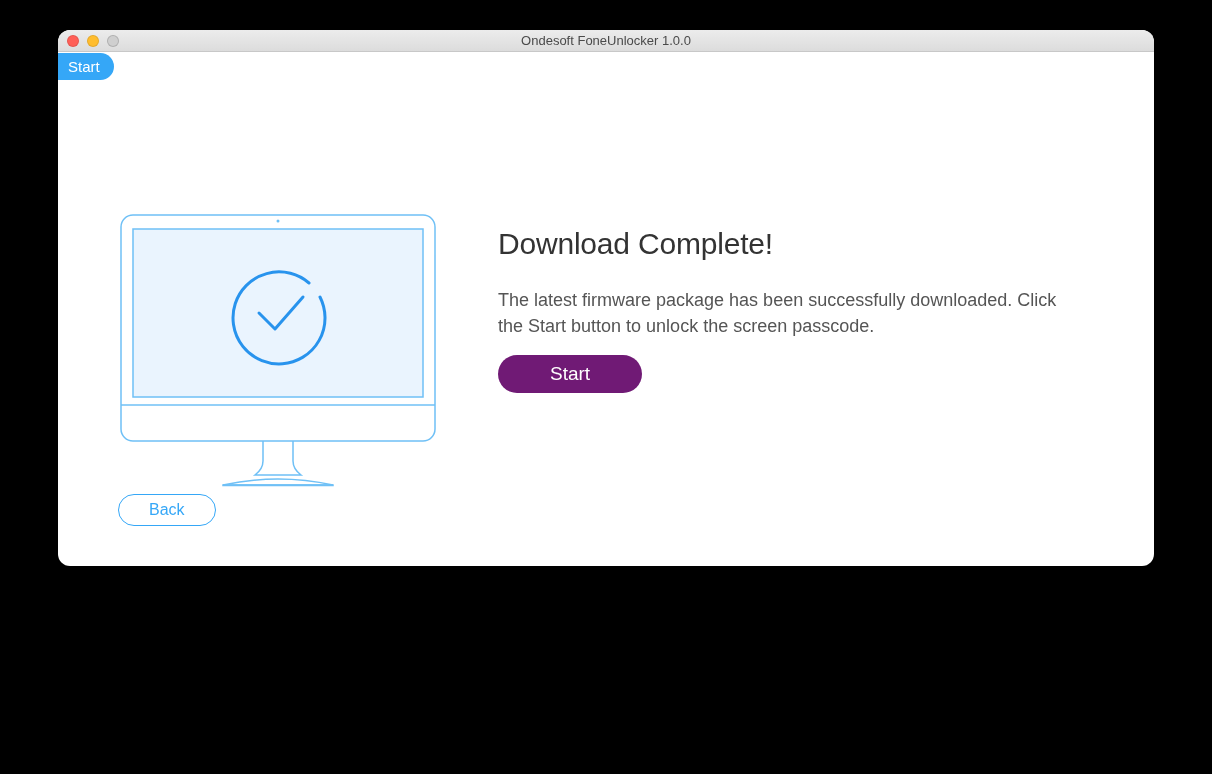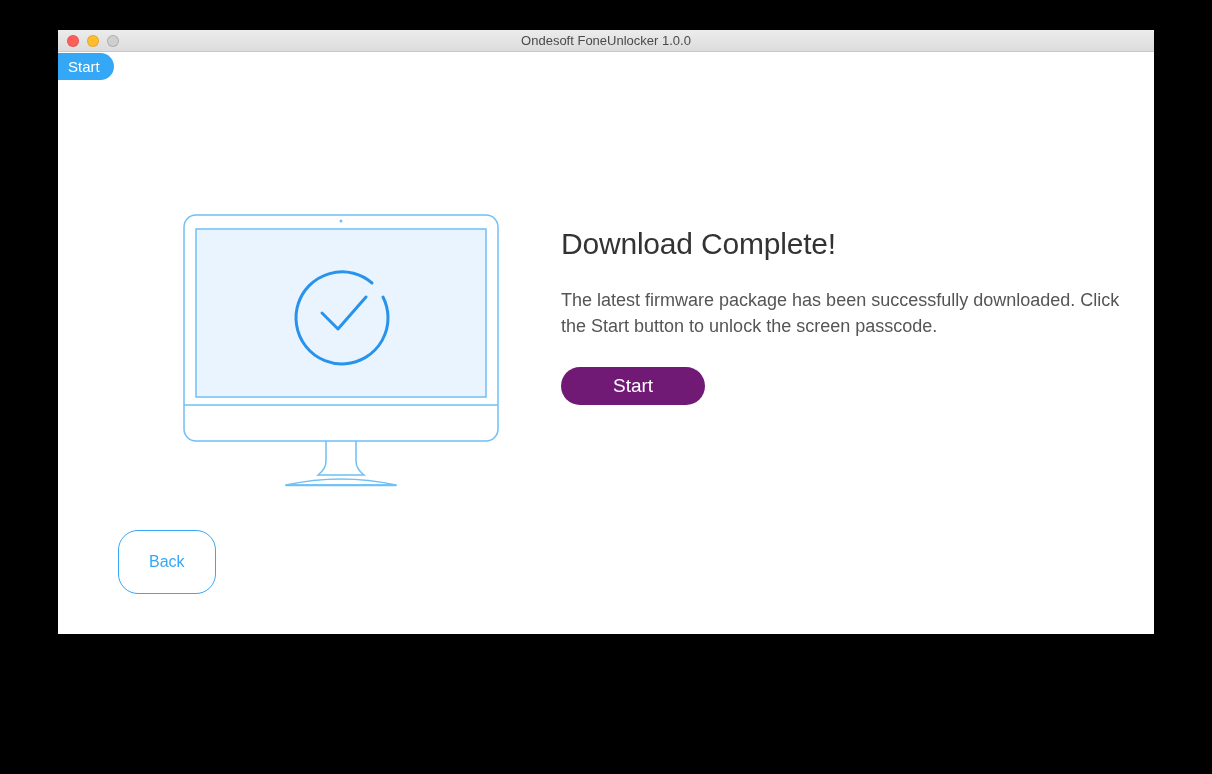--- a/index.html
+++ b/index.html
@@ -8,23 +8,23 @@
     height: 774px;
     background: #000;
     font-family: -apple-system, BlinkMacSystemFont, "Helvetica Neue", Arial, sans-serif;
     display: flex;
     align-items: flex-start;
     justify-content: center;
     padding-top: 30px;
   }
   .window {
     width: 1096px;
-    height: 604px;
+    height: 536px;
     background: #fff;
-    border-radius: 0;
+    border-radius: 12px;
     overflow: hidden;
     box-shadow: 0 20px 60px rgba(0,0,0,0.5);
     position: relative;
   }
   .titlebar {
     height: 22px;
     background: linear-gradient(#ececec, #dcdcdc);
     border-bottom: 1px solid #c8c8c8;
     display: flex;
     align-items: center;
@@ -61,22 +61,21 @@
     font-size: 15px;
     padding: 5px 14px 5px 10px;
     border-top-right-radius: 14px;
     border-bottom-right-radius: 14px;
     cursor: pointer;
   }
   .content {
     display: flex;
     width: 100%;
     padding-top: 155px;
-    padding-left: 85px;
-    justify-content: center;
+    padding-left: 55px;
   }
   .illustration {
     width: 340px;
     flex-shrink: 0;
   }
   .textcol {
     padding-left: 45px;
     padding-top: 20px;
   }
   .heading {
@@ -84,21 +83,21 @@
     font-weight: 400;
     color: #333;
     letter-spacing: -0.2px;
     margin-bottom: 26px;
   }
   .desc {
     font-size: 18px;
     color: #555;
     font-weight: 300;
     line-height: 1.45;
-    margin-bottom: 28px;
+    margin-bottom: 16px;
     max-width: 560px;
   }
   .start-btn {
     display: inline-block;
     background: #701a75;
     color: #fff;
     font-size: 19px;
     font-weight: 300;
     border: none;
     border-radius: 22px;
@@ -108,21 +107,21 @@
   .back-btn {
     position: absolute;
     left: 60px;
     bottom: 40px;
     background: #fff;
     color: #35a7f7;
     border: 1px solid #35a7f7;
     border-radius: 20px;
     font-size: 16px;
     font-weight: 300;
-    padding: 22px 30px;
+    padding: 6px 30px;
     cursor: pointer;
   }
 </style>
 </head>
 <body>
 
 <div class="window">
   <div class="titlebar">
     <div class="traffic">
       <div class="light red"></div>

